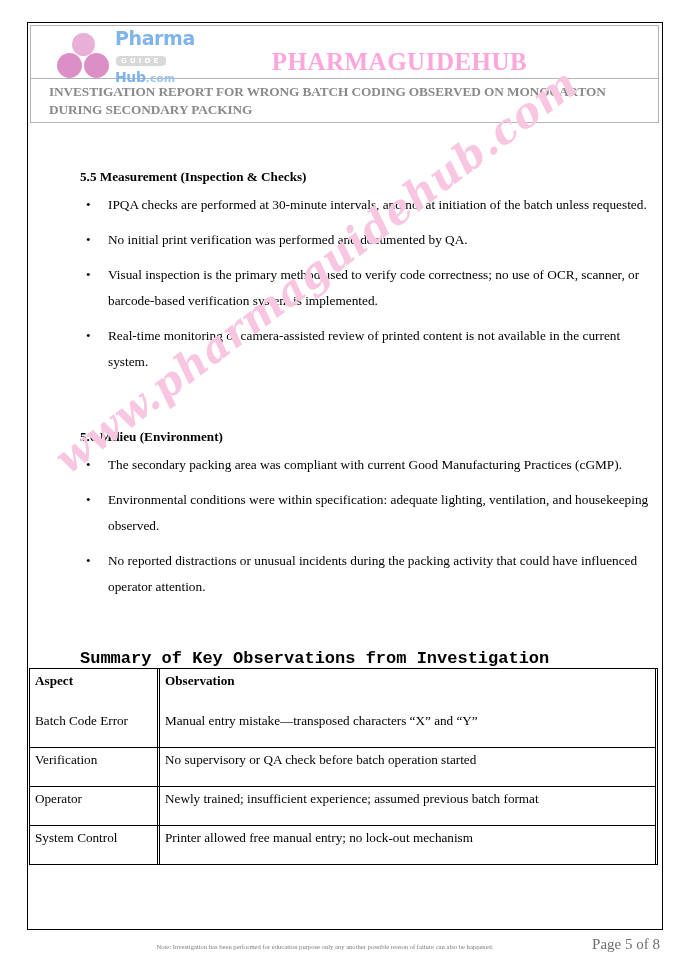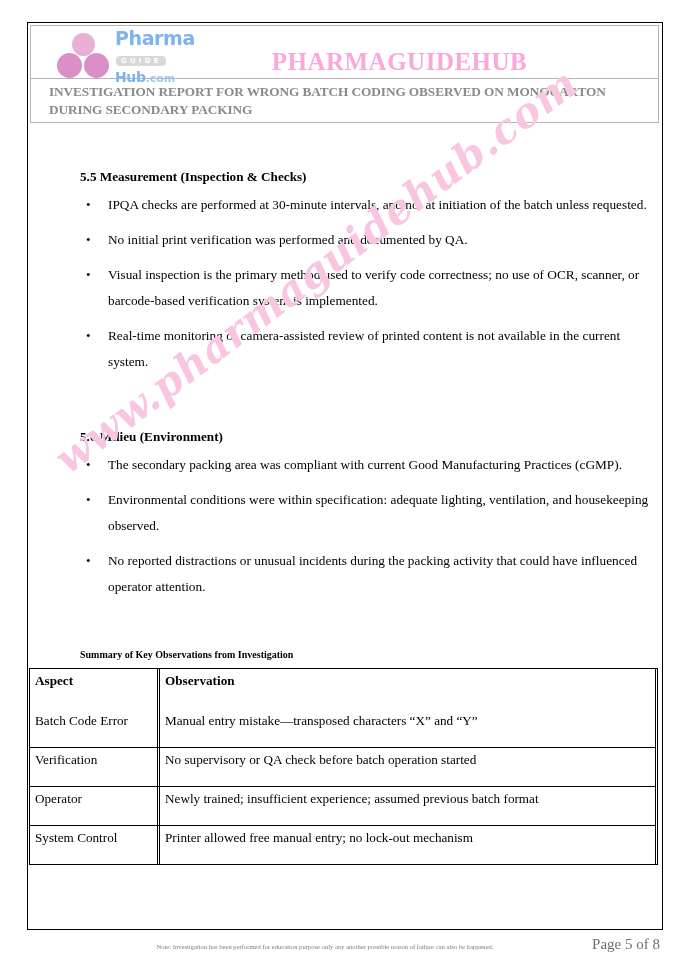--- a/index.html
+++ b/index.html
@@ -185,22 +185,23 @@
     left: -22px;
     top: 0;
     font-size: 13px;
   }
   .gap-1 { height: 44px; }
   .gap-2 { height: 40px; }
 
   
   #summary-heading {
     font-weight: 700;
-    font-size: 10px;
+    font-size: 17px;
     margin: 0 0 14px 50px;
+    font-family: Liberation Mono, monospace;
   }
   #table-wrap {
     position: absolute;
     left: 27px;
     top: 668px;
     width: 631px;
     z-index: 3;
   }
   table.summary {
     width: 100%;

